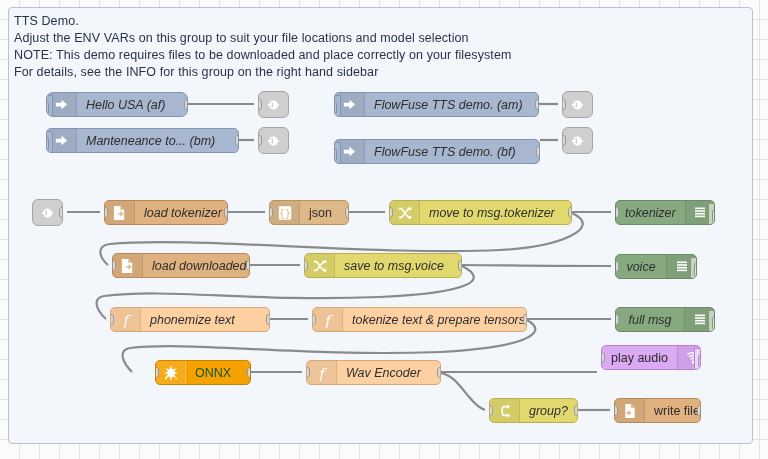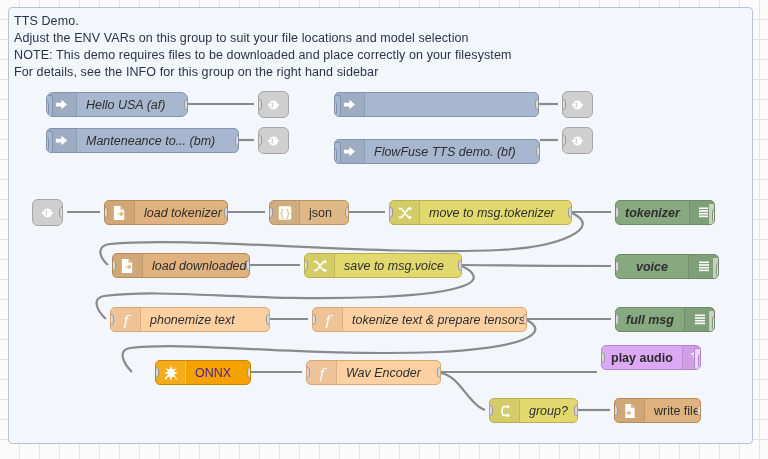--- a/index.html
+++ b/index.html
@@ -55,21 +55,21 @@
   .node .ico.right{border-right:none;border-left:1px solid rgba(0,0,0,0.09);}
   .node .lbl{
     flex:1 1 auto;
     display:flex;align-items:center;
     padding:0 9px;
     font-size:12.5px;
     color:#2e2e2e;
     white-space:nowrap;
   }
   .node .lbl.italic{font-style:italic;}
-  .node .lbl.center{justify-content:center;font-weight:bold;}
+  .node .lbl.center{justify-content:center;}
 
   
   .n-inject{background:#a7b7cf;border-color:#8195b1;}
   .n-link{background:#cfcfcf;border-color:#a5a5a5;border-radius:6px;}
   .n-file{background:#dfb27f;border-color:#b58a5b;}
   .n-filein{background:#dfb27f;border-color:#b58a5b;}
   .n-json{background:#deb887;border-color:#b8935f;}
   .n-change{background:#e2d96e;border-color:#b9b04d;}
   .n-switch{background:#e2d96e;border-color:#b9b04d;}
   .n-debug{background:#87a980;border-color:#6b8a65;}
@@ -197,20 +197,21 @@
 
   <div class="node n-inject" style="left:334px;top:92px;width:205px;height:25px;">
     <div class="btn-left">
         <div class="pad"></div>
       </div>
     <div class="ico">
       <svg class="gi" width="15" height="15" viewBox="0 0 16 16">
           <path d="M2 6h6V3l6 5-6 5v-3H2z" fill="#fff"></path>
         </svg>
     </div>
+    <div class="lbl italic">FlowFuse TTS demo. (am)</div>
     <div class="port out" style="top:6px;"></div>
   </div>
 
   <div class="node n-inject" style="left:334px;top:128px;width:206px;height:25px;margin-top:11px;">
     <div class="btn-left">
         <div class="pad"></div>
       </div>
     <div class="ico">
       <svg class="gi" width="15" height="15" viewBox="0 0 16 16">
           <path d="M2 6h6V3l6 5-6 5v-3H2z" fill="#fff"></path>
@@ -348,21 +349,21 @@
         <path d="M2 4h3l8 10h3M2 14h3l8-10h3" stroke="#fff" stroke-width="1.9" fill="none"></path>
         <path d="M13.5 1.6 L16.8 4 L13.5 6.4 Z" fill="#fff"></path>
         <path d="M13.5 11.6 L16.8 14 L13.5 16.4 Z" fill="#fff"></path>
       </svg>
     </div>
     <div class="lbl italic">save to msg.voice</div>
     <div class="port in" style="top:6px;"></div>
     <div class="port out" style="top:6px;"></div>
   </div>
 
-  <div class="node n-debug" style="left:615px;top:254px;width:104px;height:25px;">
+  <div class="node n-debug" style="left:615px;top:254px;width:82px;height:25px;">
     <div class="lbl italic center">voice</div>
     <div class="ico right">
       <svg class="gi" width="14" height="14" viewBox="0 0 14 14">
         <rect x="2" y="1.5" width="10" height="1.6" fill="#fff"></rect>
         <rect x="2" y="4.2" width="10" height="1.6" fill="#fff"></rect>
         <rect x="2" y="6.9" width="10" height="1.6" fill="#fff"></rect>
         <rect x="2" y="9.6" width="10" height="1.6" fill="#fff"></rect>
       </svg>
     </div>
     <div class="btn-right">
@@ -410,21 +411,21 @@
   </div>
 
   <div class="node n-onnx" style="left:155px;top:360px;width:96px;height:25px;">
     <div class="ico" style="background:rgba(255,255,255,0.10);border-right-color:rgba(255,255,255,0.25);">
       <svg class="gi" width="18" height="18" viewBox="0 0 18 18">
         <path d="M9 1.5 L10.4 5.6 L14.5 4.2 L11.9 7.7 L16 9 L11.9 10.3 L14.5 13.8 L10.4 12.4 L9 16.5 L7.6 12.4 L3.5 13.8 L6.1 10.3 L2 9 L6.1 7.7 L3.5 4.2 L7.6 5.6 Z" fill="#fff"></path>
         <circle cx="4" cy="14.2" r="1.1" fill="#fff"></circle>
         <circle cx="14.2" cy="14.8" r="0.8" fill="#fff"></circle>
       </svg>
     </div>
-    <div class="lbl" style="color:#4c1d95;">ONNX</div>
+    <div class="lbl" style="color:#14532d;">ONNX</div>
     <div class="port in" style="top:6px;"></div>
     <div class="port out" style="top:6px;"></div>
   </div>
 
   <div class="node n-func" style="left:306px;top:360px;width:135px;height:25px;">
     <div class="ico">
       <svg class="gi" width="14" height="16" viewBox="0 0 14 16">
         <text x="7" y="13.5" font-size="15" text-anchor="middle" fill="#fff" font-family="DejaVu Serif, serif" font-style="italic">f</text>
       </svg>
     </div>

